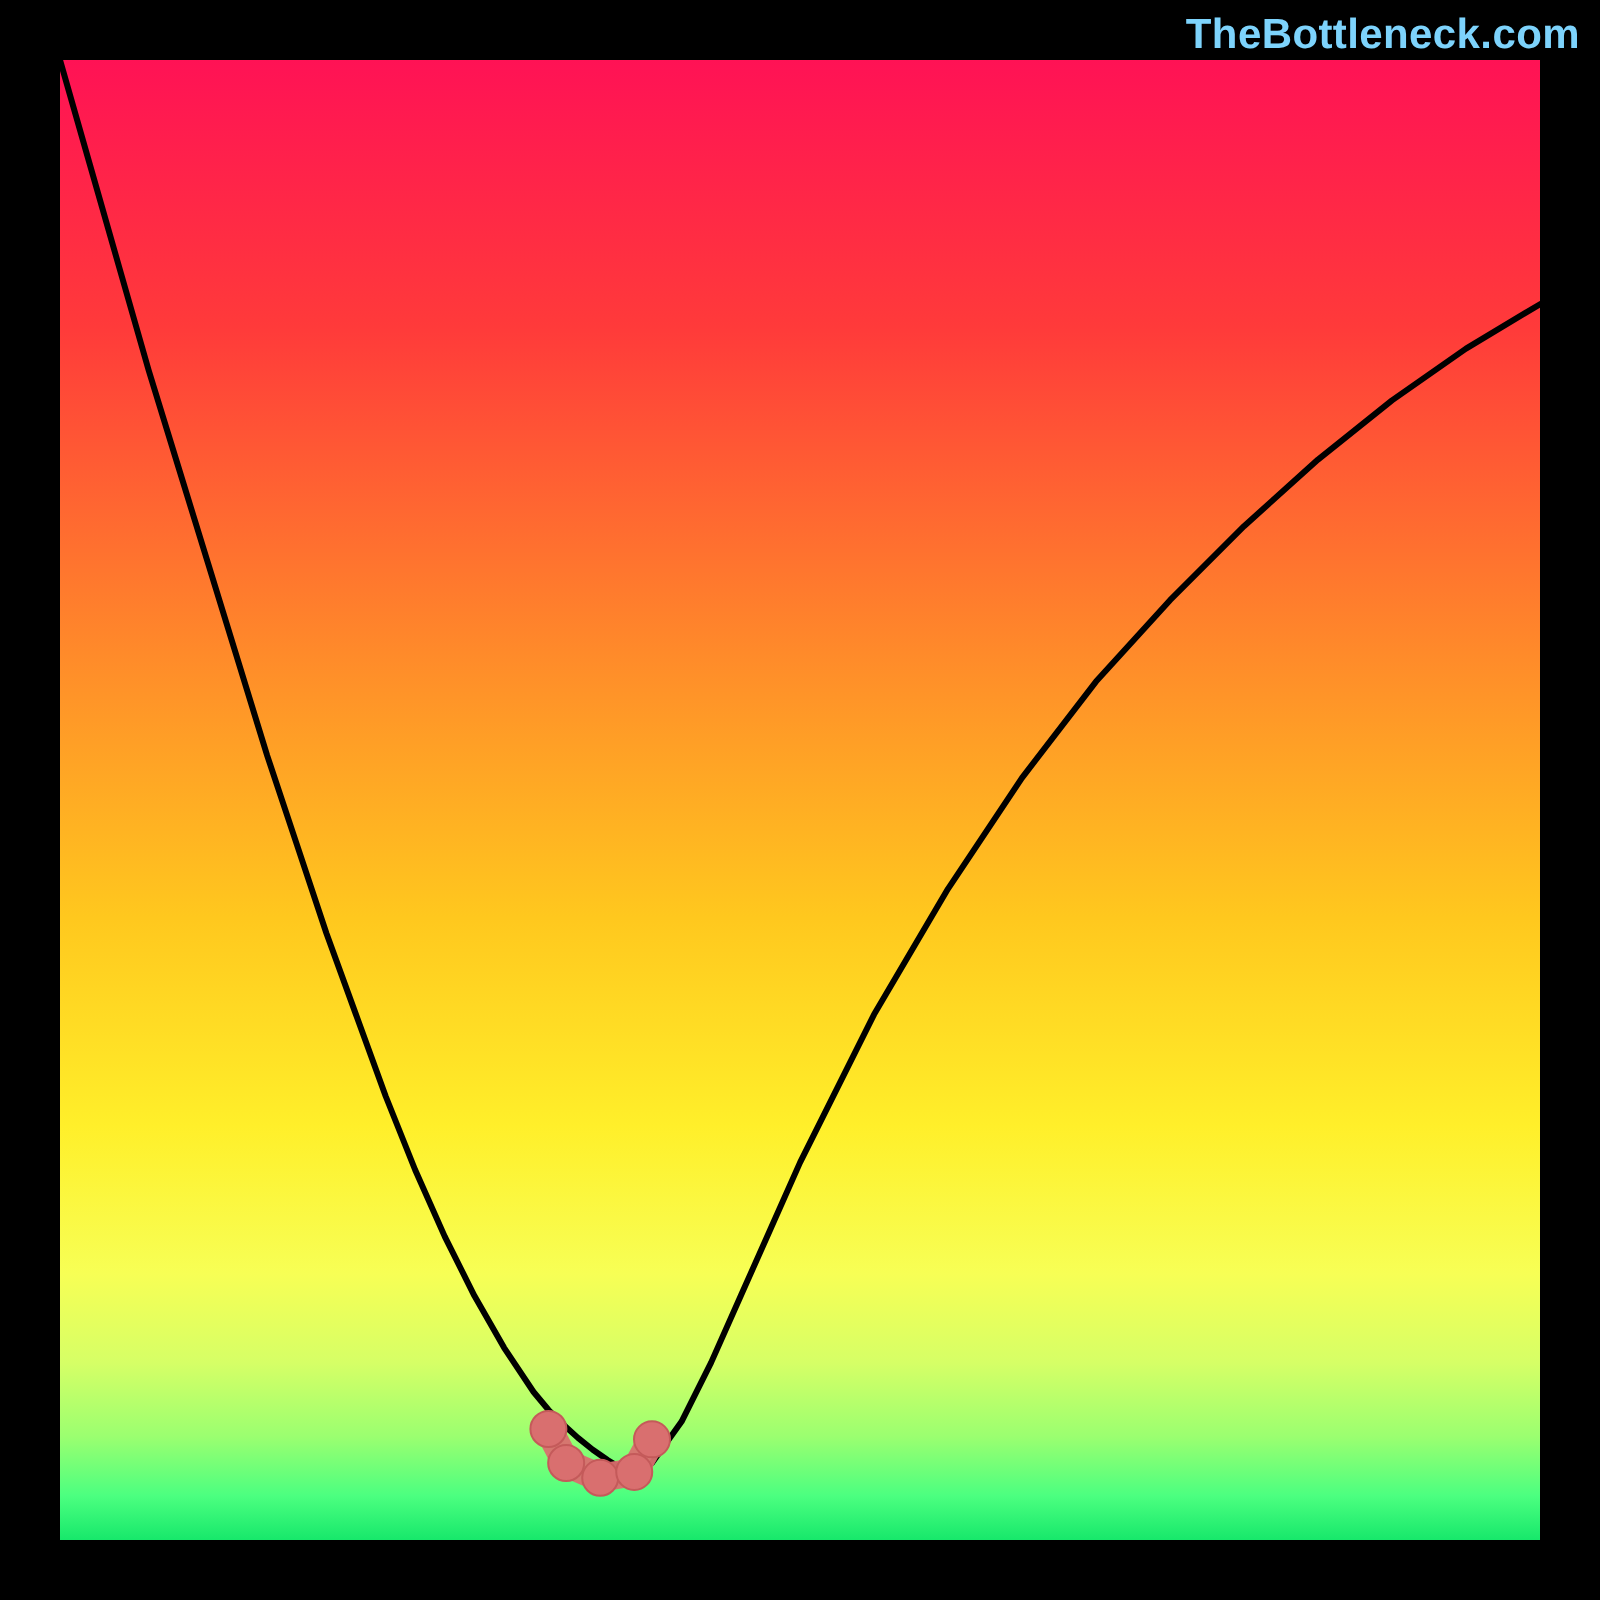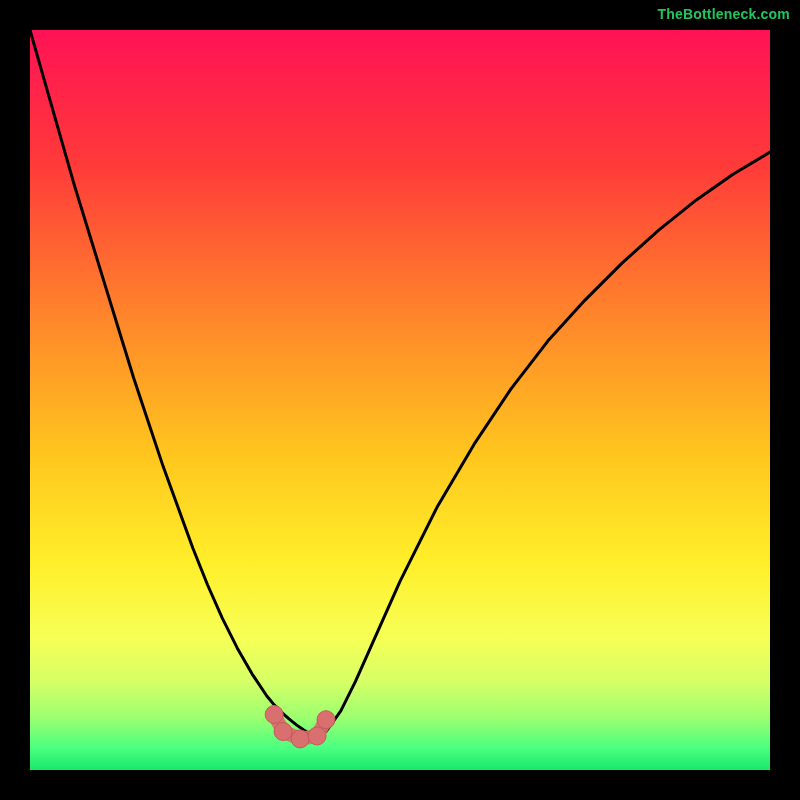--- a/index.html
+++ b/index.html
@@ -8,23 +8,23 @@
     position: relative;
     width: 800px;
     height: 800px;
     background: #000;
   }
   .watermark {
     position: absolute;
     top: 6px;
     right: 10px;
     font-family: Arial, Helvetica, sans-serif;
-    font-size: 14px;
+    font-size: 21px;
     font-weight: 600;
-    color: #22c55e;
+    color: #7dd3fc;
     letter-spacing: 0.2px;
     z-index: 10;
   }
   .plot-area {
     position: absolute;
     left: 30px;
     top: 30px;
     width: 740px;
     height: 740px;
   }

